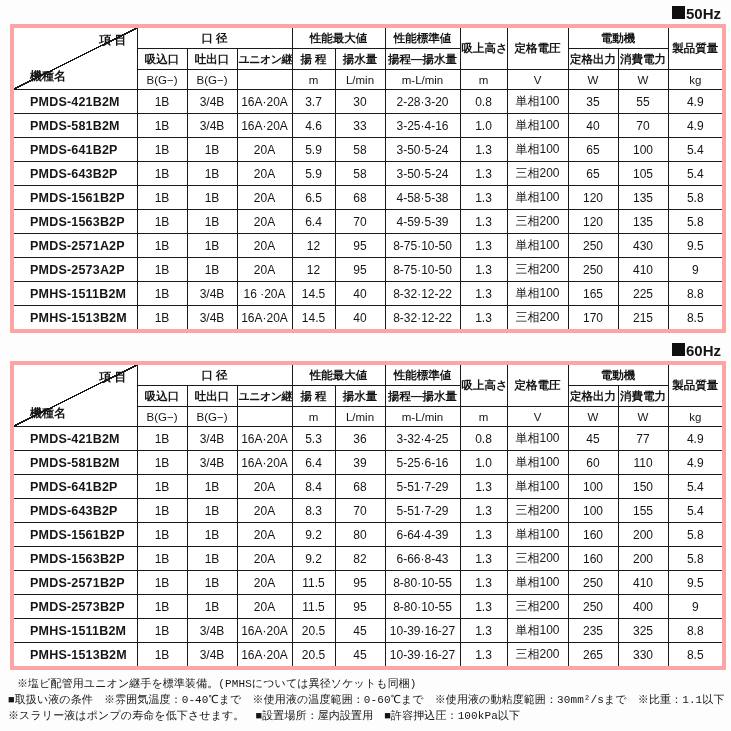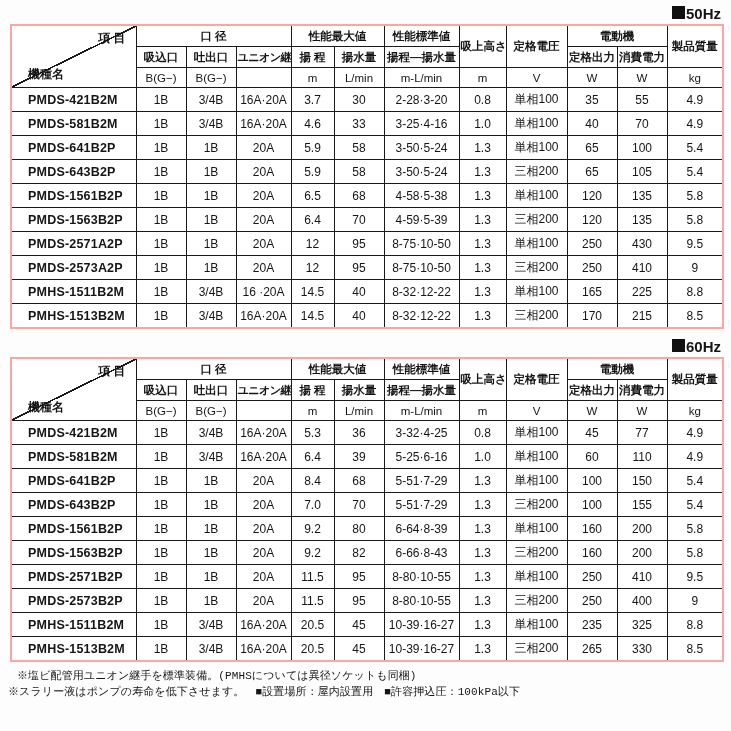--- a/index.html
+++ b/index.html
@@ -10,21 +10,21 @@
   }
   .freq-label{
     display:flex;justify-content:flex-end;
     font-weight:bold;font-size:15px;padding:6px 10px 3px 0;line-height:1;
   }
   .freq-label .sq{
     width:13px;height:13px;background:#101010;display:inline-block;margin-right:1px;
   }
   table.spec-table{
     border-collapse:collapse;table-layout:fixed;width:712px;margin-left:10px;
-    border:2px solid #fca5a5;background:#fff;
+    border:4px solid #fca5a5;background:#fff;
   }
   .spec-table th,.spec-table td{
     border:1.5px solid #1a1a1a;padding:0 1px;text-align:center;vertical-align:middle;
     overflow:hidden;white-space:nowrap;
   }
   .spec-table thead th{font-weight:bold;font-size:11.5px;height:20px;}
   .spec-table thead tr.unit-row th{font-weight:normal;font-size:11.5px;height:19px;}
   .spec-table th.small{font-size:11px;letter-spacing:-0.5px;}
   .spec-table td{font-size:12px;height:23px;}
   .spec-table td.model{
@@ -346,37 +346,37 @@
         <td>単相100</td>
         <td>100</td>
         <td>150</td>
         <td>5.4</td>
       </tr>
       <tr>
         <td class="model">PMDS-643B2P</td>
         <td>1B</td>
         <td>1B</td>
         <td>20A</td>
-        <td>7.0</td>
+        <td>8.3</td>
         <td>70</td>
         <td>5-51·7-29</td>
         <td>1.3</td>
         <td>三相200</td>
         <td>100</td>
         <td>155</td>
         <td>5.4</td>
       </tr>
       <tr>
         <td class="model">PMDS-1561B2P</td>
         <td>1B</td>
         <td>1B</td>
         <td>20A</td>
         <td>9.2</td>
         <td>80</td>
-        <td>6-64·8-39</td>
+        <td>6-64·4-39</td>
         <td>1.3</td>
         <td>単相100</td>
         <td>160</td>
         <td>200</td>
         <td>5.8</td>
       </tr>
       <tr>
         <td class="model">PMDS-1563B2P</td>
         <td>1B</td>
         <td>1B</td>
@@ -444,15 +444,16 @@
         <td>三相200</td>
         <td>265</td>
         <td>330</td>
         <td>8.5</td>
       </tr>
     </tbody>
 </table>
 
 <div class="notes">
   <div class="note-line indent">※塩ビ配管用ユニオン継手を標準装備。(PMHSについては異径ソケットも同梱)</div>
+  <div class="note-line">■取扱い液の条件　※雰囲気温度：0-40℃まで　※使用液の温度範囲：0-60℃まで　※使用液の動粘度範囲：30mm²/sまで　※比重：1.1以下</div>
   <div class="note-line">※スラリー液はポンプの寿命を低下させます。　■設置場所：屋内設置用　■許容押込圧：100kPa以下</div>
 
 </div>
 
 </body></html>

